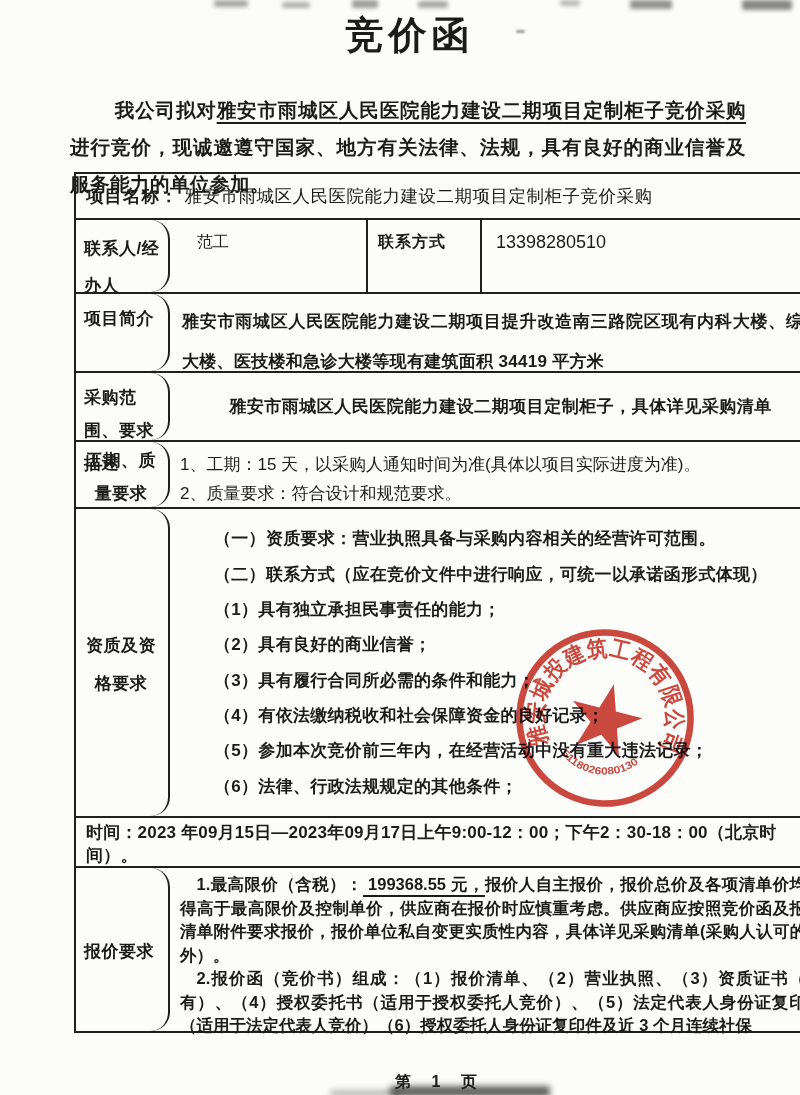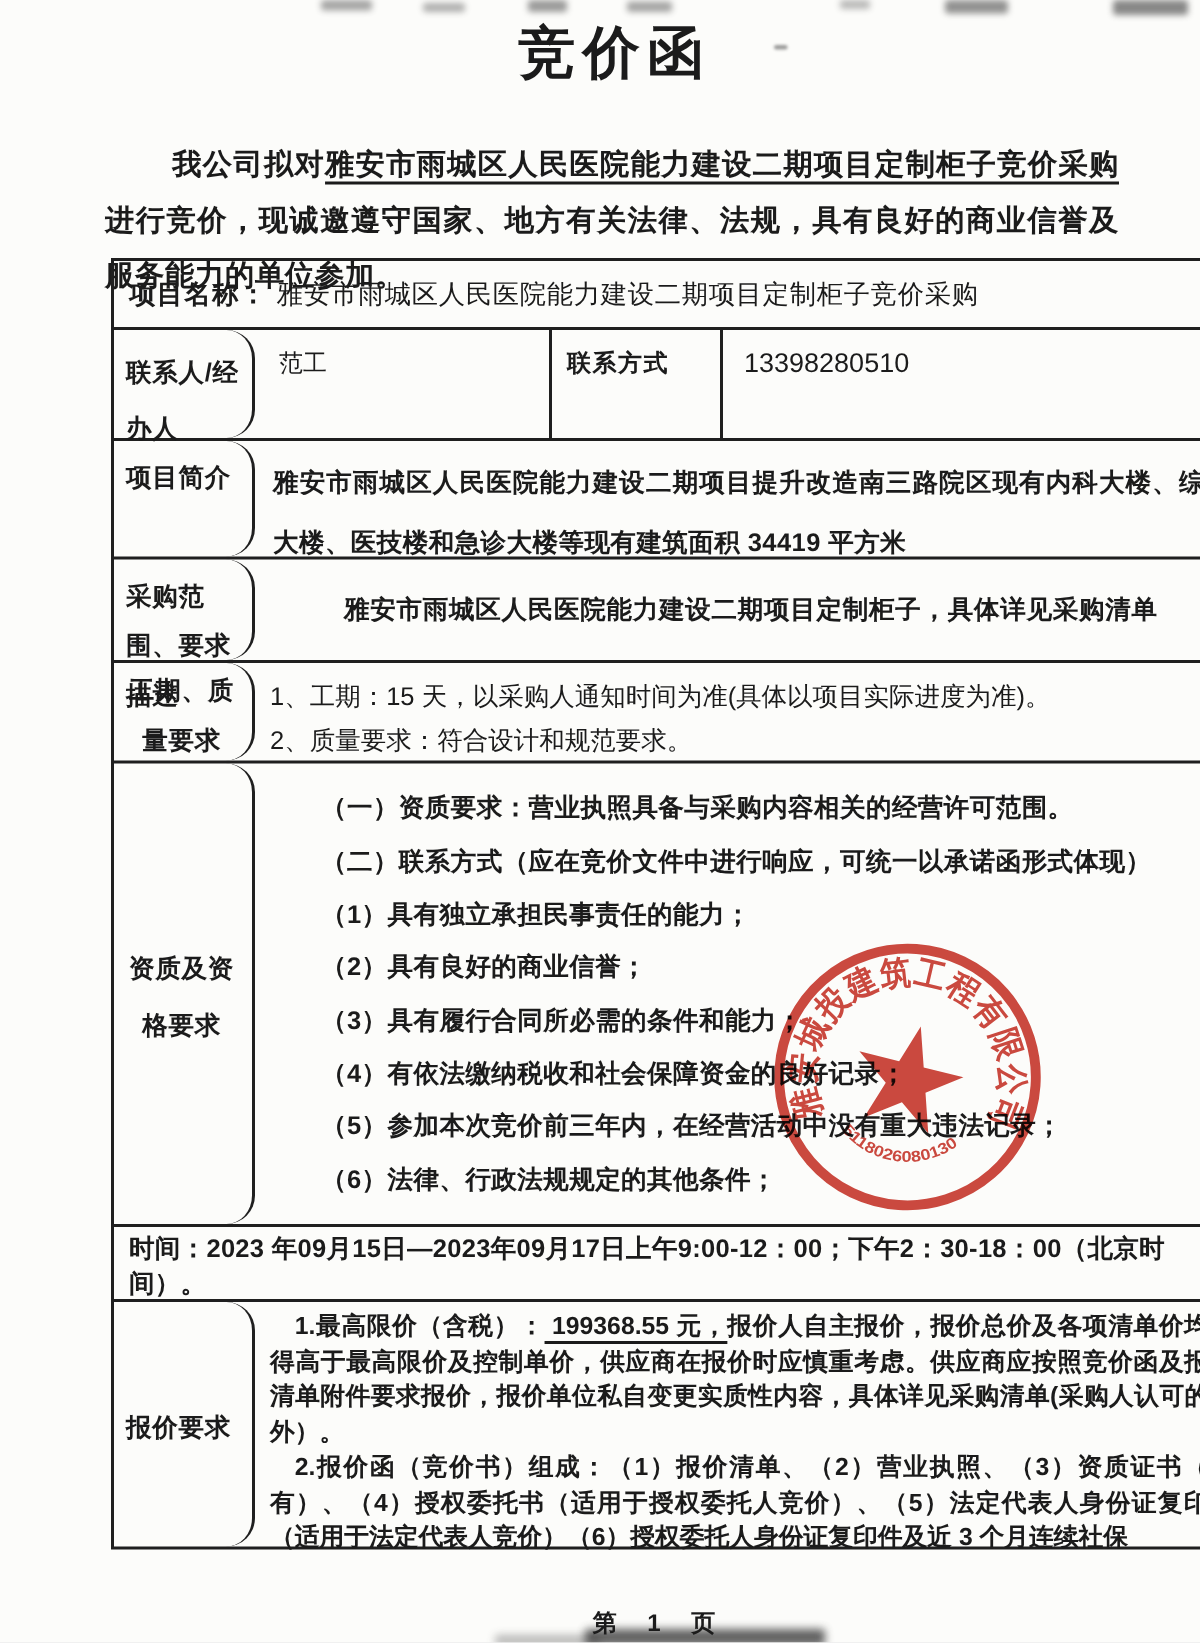--- a/index.html
+++ b/index.html
@@ -37,21 +37,21 @@
   .lbl.center{justify-content:center;text-align:center;padding-left:2px;line-height:38px;}
   .val{flex:1;font-size:17px;}
   .fullcell{
     flex:1;padding:0 10px 0 10px;font-size:17.5px;display:flex;align-items:center;
   }
   .fullcell .flabel{font-weight:700;letter-spacing:1px;}
   .fullcell .fvalue{font-weight:500;margin-left:6px;letter-spacing:.5px;}
   .r1{height:44px;}
   .r2{height:42px;}
   .r3{height:74px;}
-  .c-name{flex:0 0 198px;border-right:2px solid #1f1f1f;padding:12px 8px 0 16px;font-weight:500;}
+  .c-name{flex:0 0 198px;border-right:2px solid #1f1f1f;padding:12px 8px 0 27px;font-weight:500;}
   .c-mlabel{flex:0 0 114px;border-right:2px solid #1f1f1f;padding:12px 4px 0 10px;font-weight:700;letter-spacing:1px;}
   .c-mvalue{flex:1;padding:12px 8px 0 14px;font-weight:500;font-size:18px;}
   .r3 .lbl{line-height:37px;padding-top:10px;}
   .r4{height:79px;}
   .r4 .val{padding:8px 10px 0 12px;font-weight:700;line-height:40px;text-align:justify;letter-spacing:.3px;}
   .r5{height:69px;}
   .r5 .val{display:flex;align-items:center;justify-content:center;font-weight:600;letter-spacing:.5px;padding:0 8px;}
   .r6{height:67px;}
   .r6 .lbl{line-height:33px;}
   .r6 .val{padding:8px 8px 0 10px;font-weight:500;line-height:29px;}

